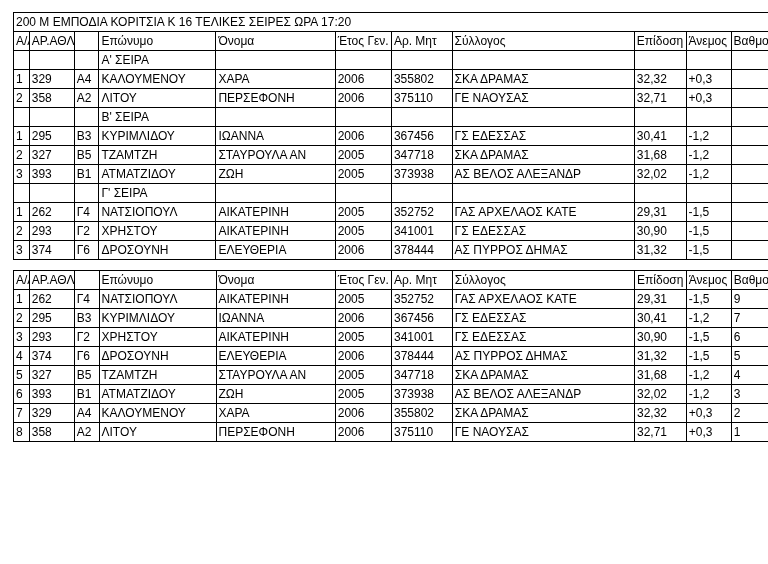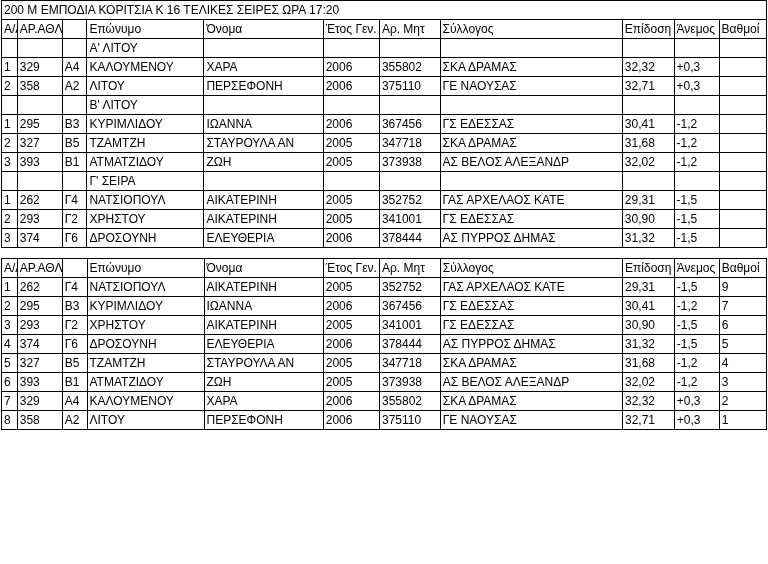--- a/index.html
+++ b/index.html
@@ -11,21 +11,21 @@
     width: 768px;
     height: 564px;
     font-family: "Liberation Sans", sans-serif;
     color: #000000;
     overflow: hidden;
   }
   .page {
     position: relative;
     width: 768px;
     height: 556px;
-    padding: 0;
+    padding: 12px;
     box-sizing: border-box;
   }
   table.results {
     border-collapse: collapse;
     table-layout: fixed;
     width: 766px;
     margin: 0 0 0 1px;
     font-size: 12px;
   }
   table.results td {
@@ -98,21 +98,21 @@
         <td>Σύλλογος</td>
         <td>Επίδοση</td>
         <td>Άνεμος</td>
         <td>Βαθμοί</td>
       </tr>
 
       <tr class="seriesrow">
         <td></td>
         <td></td>
         <td></td>
-        <td>Α' ΛΙΤΟΥ</td>
+        <td>Α' ΣΕΙΡΑ</td>
         <td></td>
         <td></td>
         <td></td>
         <td></td>
         <td></td>
         <td></td>
         <td></td>
       </tr>
       <tr>
         <td>1</td>
@@ -138,21 +138,21 @@
         <td>ΓΕ ΝΑΟΥΣΑΣ</td>
         <td>32,71</td>
         <td>+0,3</td>
         <td></td>
       </tr>
 
       <tr class="seriesrow">
         <td></td>
         <td></td>
         <td></td>
-        <td>Β' ΛΙΤΟΥ</td>
+        <td>Β' ΣΕΙΡΑ</td>
         <td></td>
         <td></td>
         <td></td>
         <td></td>
         <td></td>
         <td></td>
         <td></td>
       </tr>
       <tr>
         <td>1</td>

